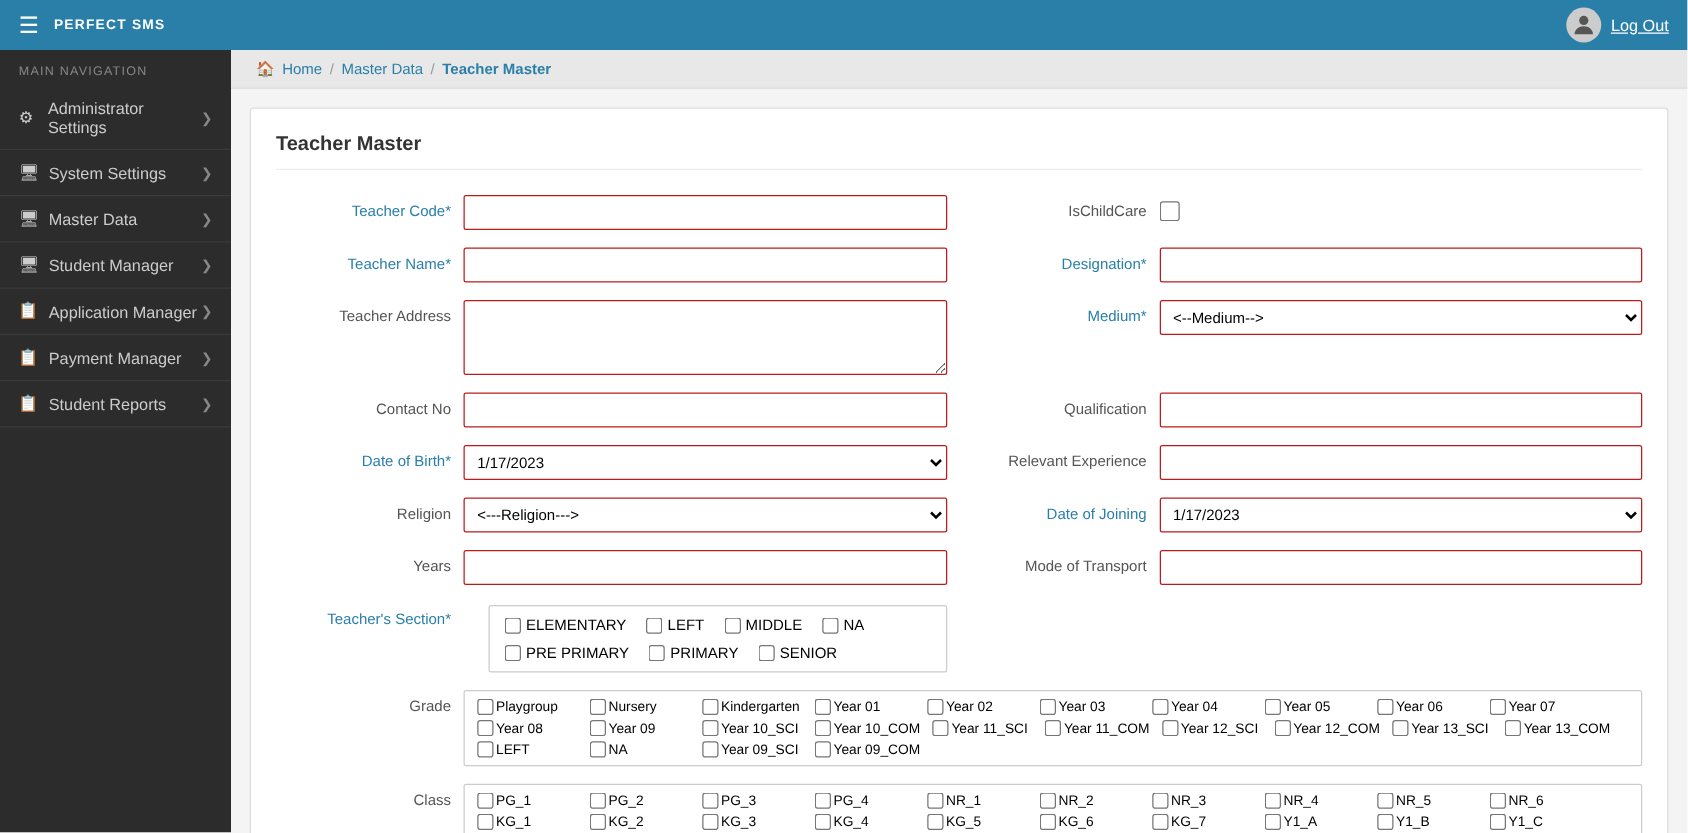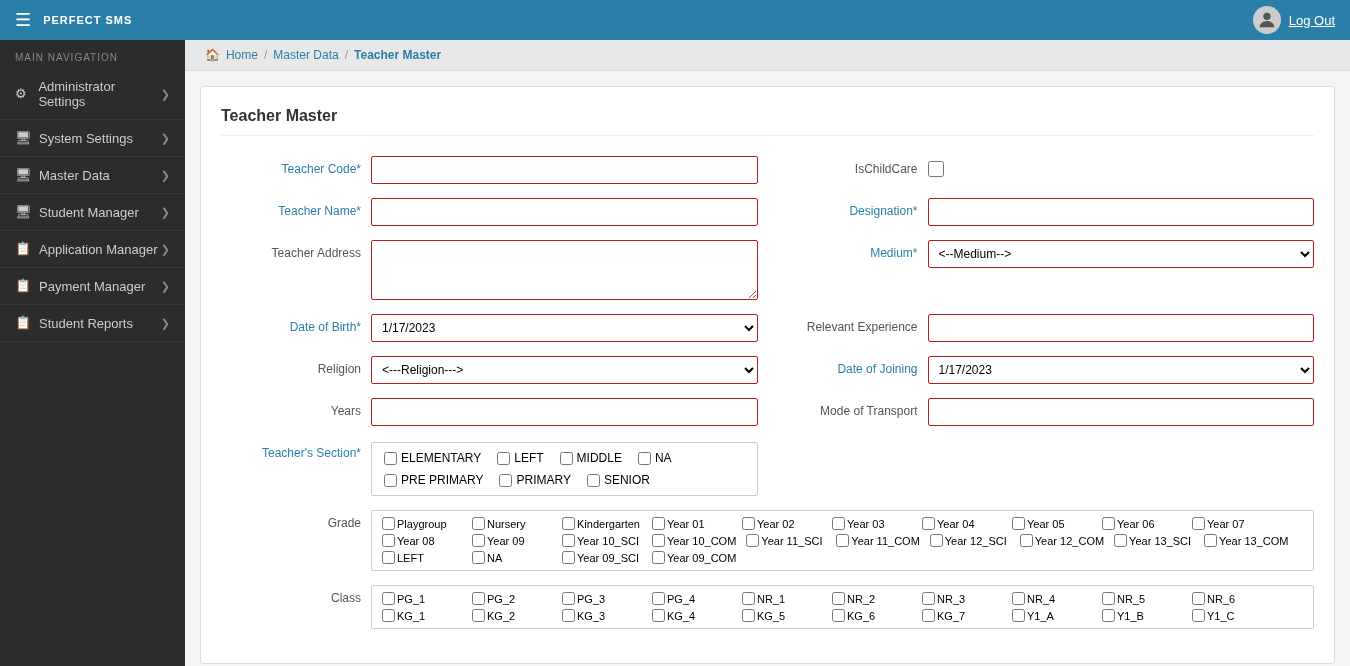--- a/index.html
+++ b/index.html
@@ -103,21 +103,21 @@
 
     
     .grade-box {
       border: 1px solid #ccc; padding: 6px 10px;
       border-radius: 2px; display: flex; flex-wrap: wrap;
       gap: 4px 10px;
     }
     .grade-item { display: flex; align-items: center; gap: 2px; font-size: 11px; min-width: 80px; }
     .grade-item input { margin: 0; }
 
-    .section-field { flex: 1; }
+    .section-field { flex: 1; margin-left: 20px; }
     .half-col { flex: 1; display: flex; align-items: flex-start; gap: 10px; }
   </style>
 </head>
 <body>
 
 <div class="topbar">
   <div style="display:flex;align-items:center;gap:12px;">
     <span class="topbar-menu">☰</span>
     <span class="topbar-title">PERFECT SMS</span>
   </div>
@@ -236,20 +236,30 @@
           <textarea class="form-input" style=""></textarea>
         </div>
         <div class="half-col" style="align-items:flex-start;margin-top:0;">
           <label class="form-label required">Medium*</label>
           <select class="form-input">
             <option>&lt;--Medium--&gt;</option>
           </select>
         </div>
       </div>
 
+      <div class="form-row">
+        <div class="half-col">
+          <label class="form-label">Contact No</label>
+          <input type="text" class="form-input" style="">
+        </div>
+        <div class="half-col">
+          <label class="form-label">Qualification</label>
+          <input type="text" class="form-input" style="">
+        </div>
+      </div>
 
       <div class="form-row">
         <div class="half-col">
           <label class="form-label required">Date of Birth*</label>
           <select class="form-input">
             <option>1/17/2023</option>
           </select>
         </div>
         <div class="half-col">
           <label class="form-label">Relevant Experience</label>

